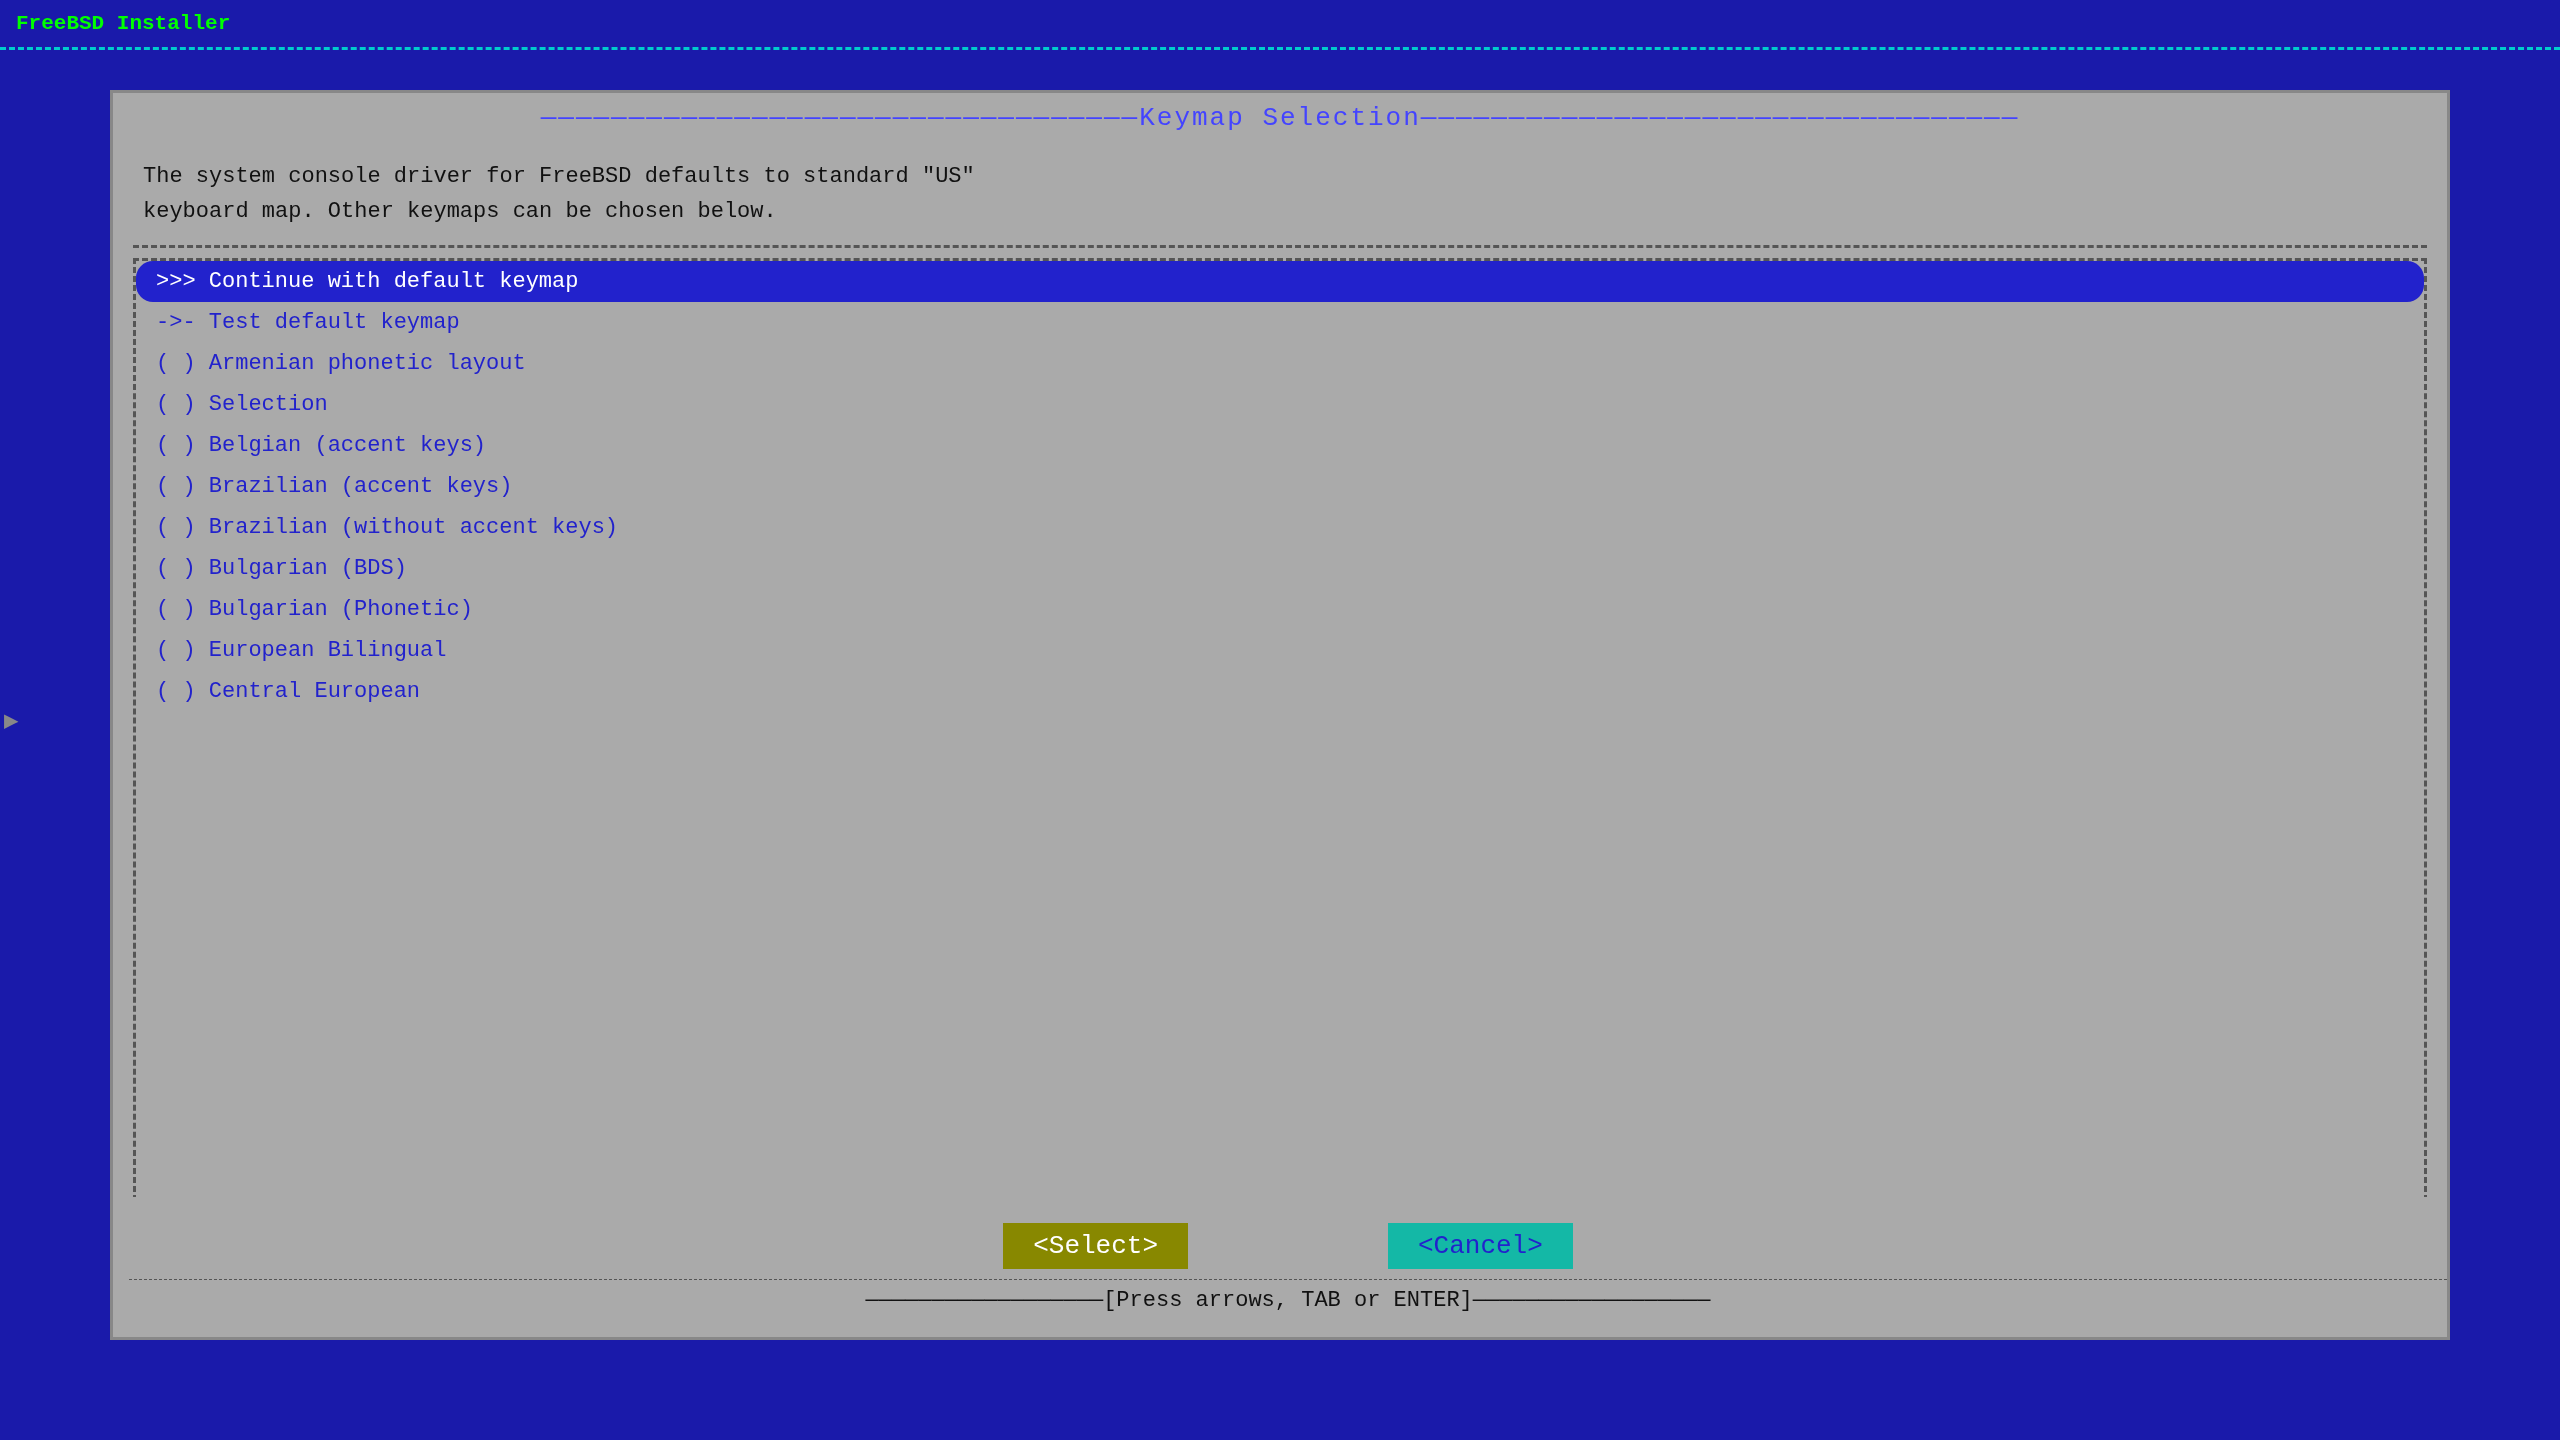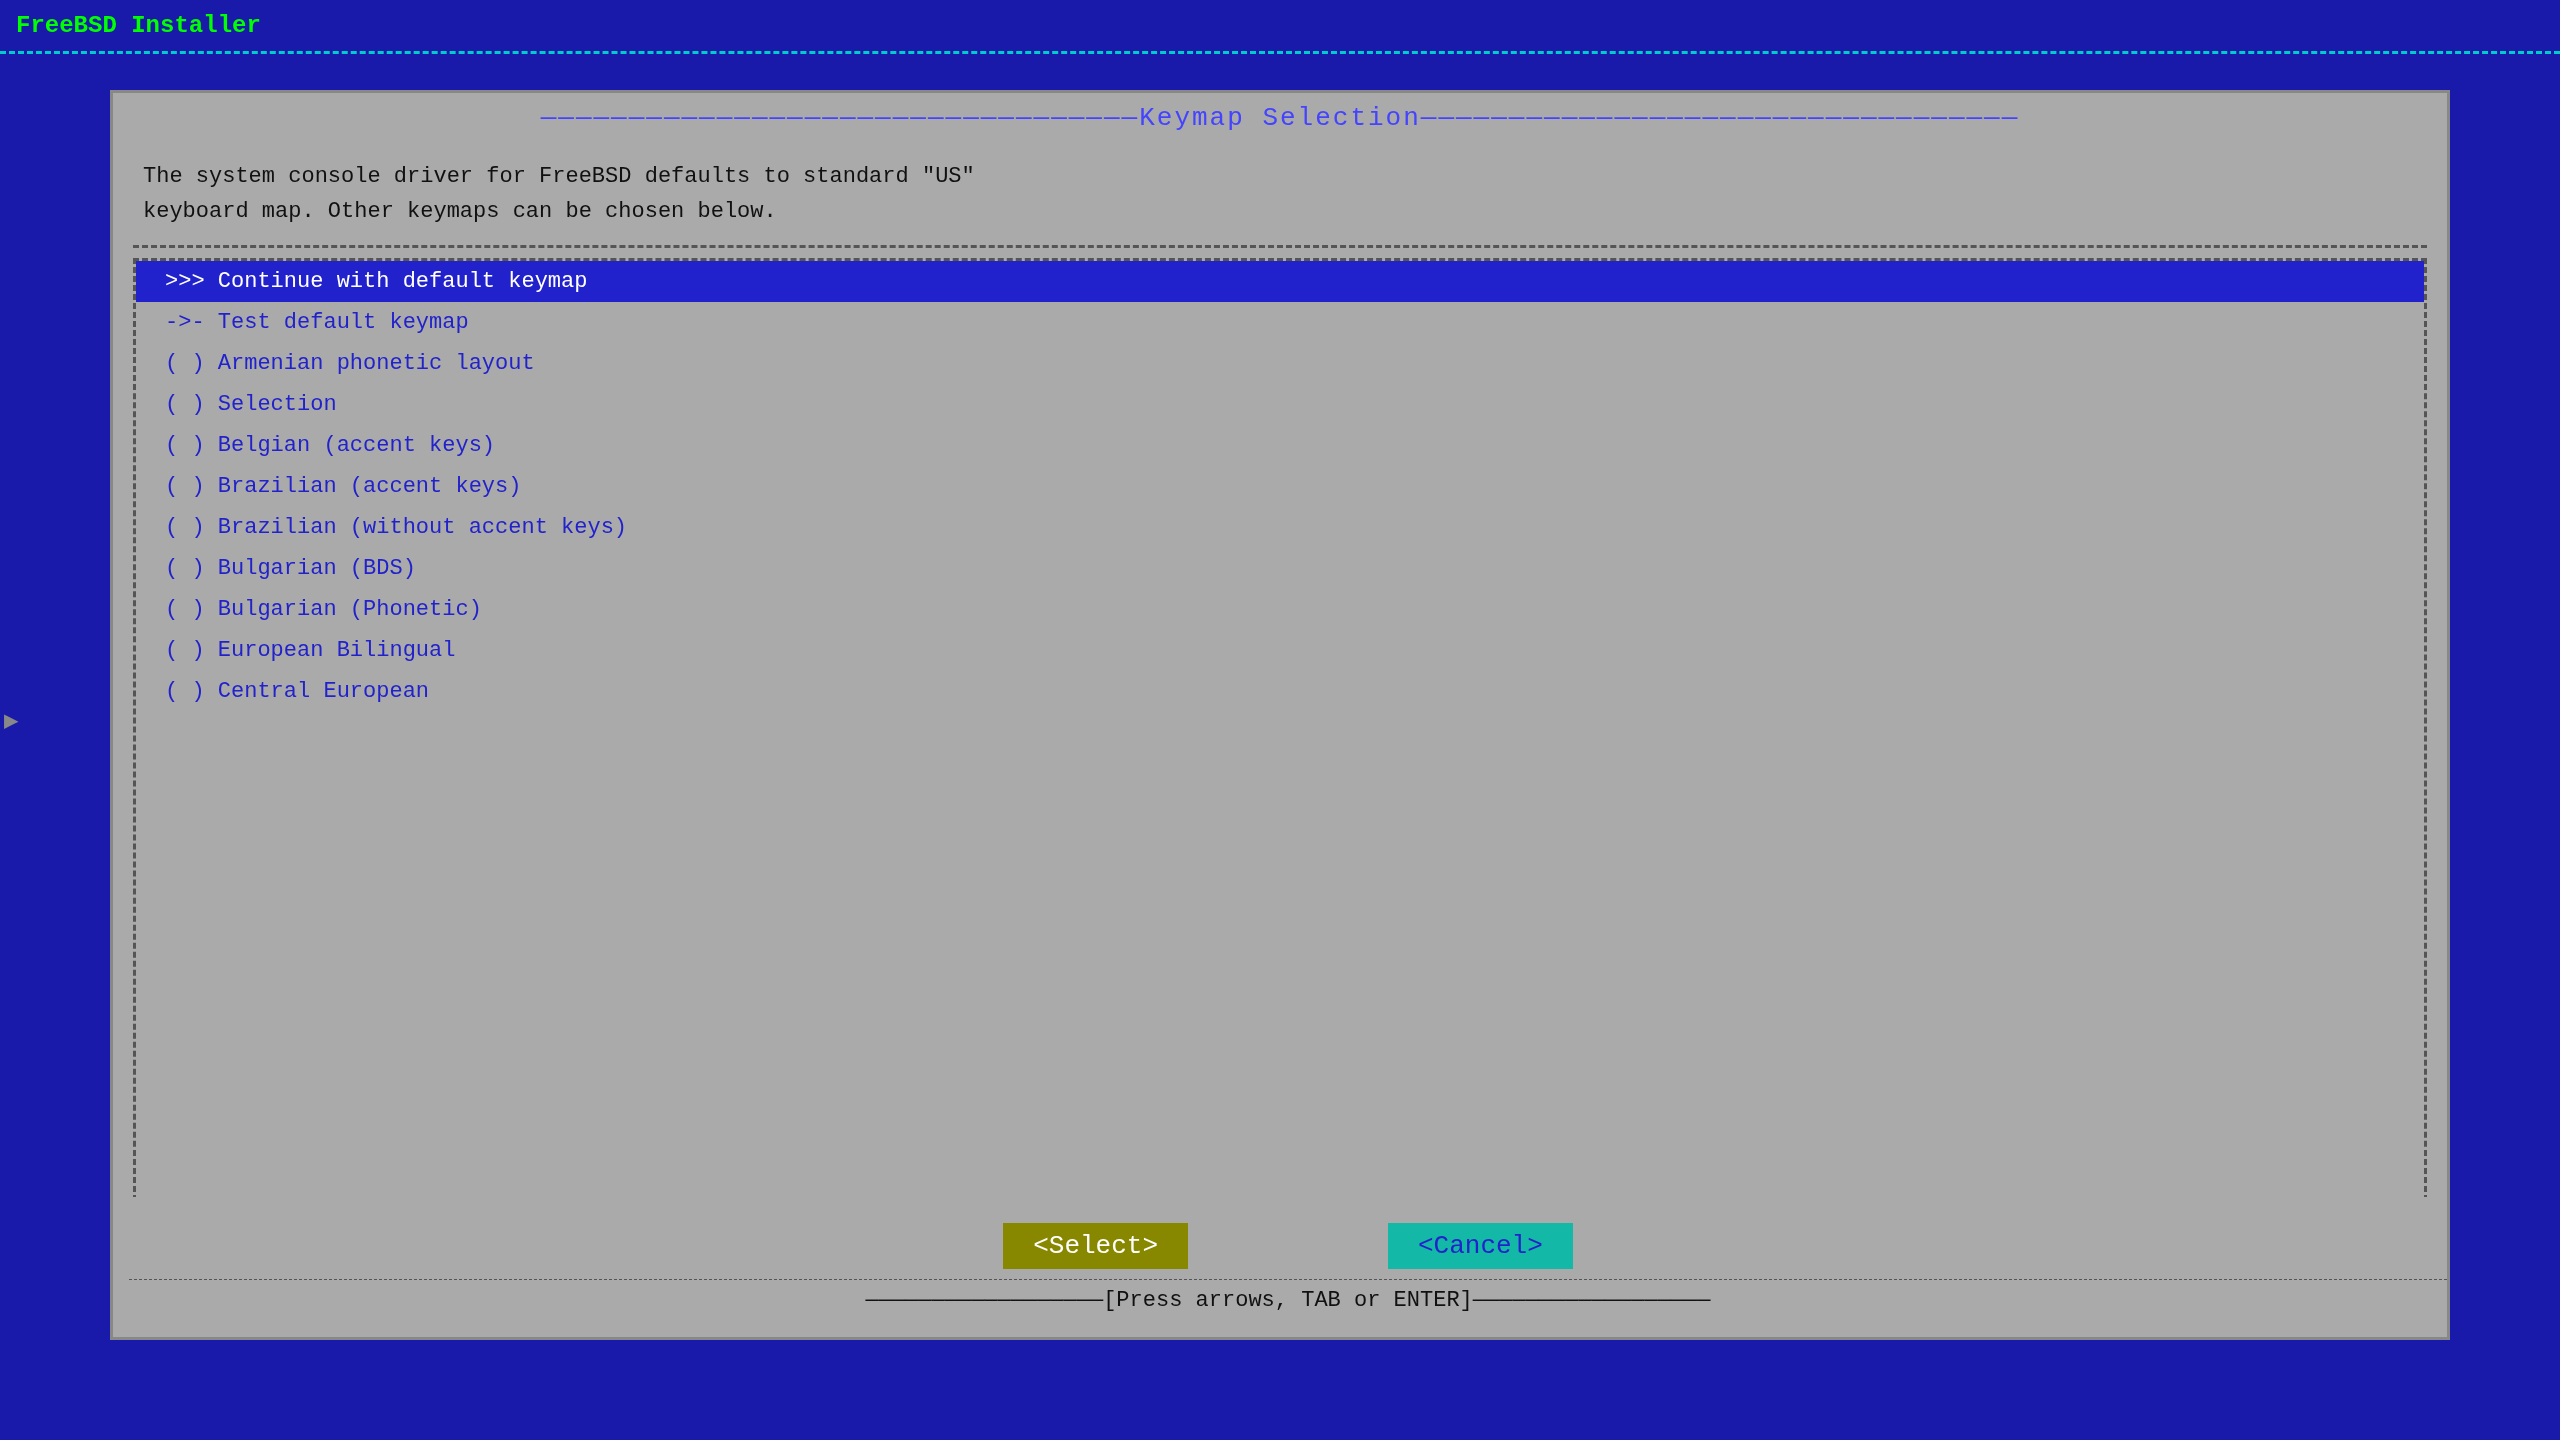--- a/index.html
+++ b/index.html
@@ -19,21 +19,21 @@
 
     .terminal-bg {
       width: 100%;
       height: 100%;
       background-color: #1a1aaa;
       position: relative;
     }
 
     .title-bar {
       color: #00ff00;
-      font-size: 24px;
+      font-size: 21px;
       font-weight: bold;
       padding: 12px 16px;
       background-color: #1a1aaa;
     }
 
     .top-border {
       border-top: 3px dashed #00cccc;
       margin: 0 0 0 0;
       width: 100%;
     }
@@ -68,25 +68,26 @@
     .list-container {
       margin: 10px 20px;
       border: 3px dashed #555555;
       background-color: #aaaaaa;
       position: relative;
       height: calc(100% - 220px);
       overflow: hidden;
     }
 
     .list-item {
-      padding: 8px 29px;
+      padding: 8px 20px;
       font-size: 22px;
       color: #2222cc;
       cursor: pointer;
       white-space: nowrap;
+      border-radius: 17px;
     }
 
     .list-item.selected-highlight {
       background-color: #2222cc;
       color: #ffffff;
     }
 
     .scrollbar-line {
       position: absolute;
       bottom: 0;

